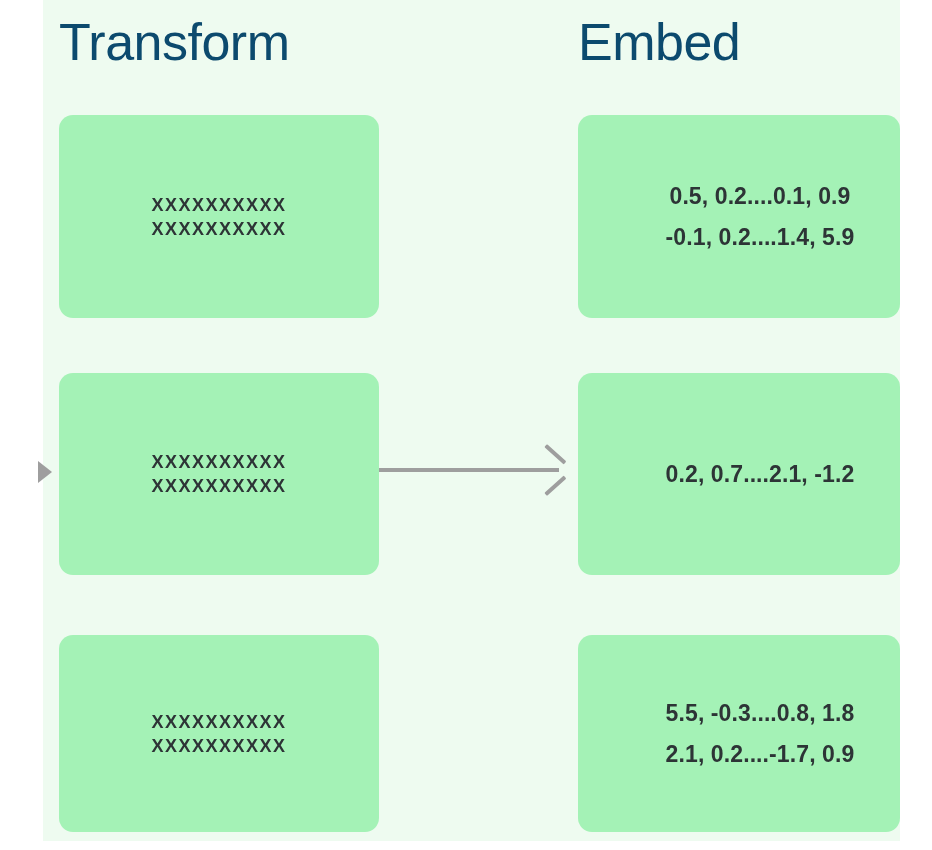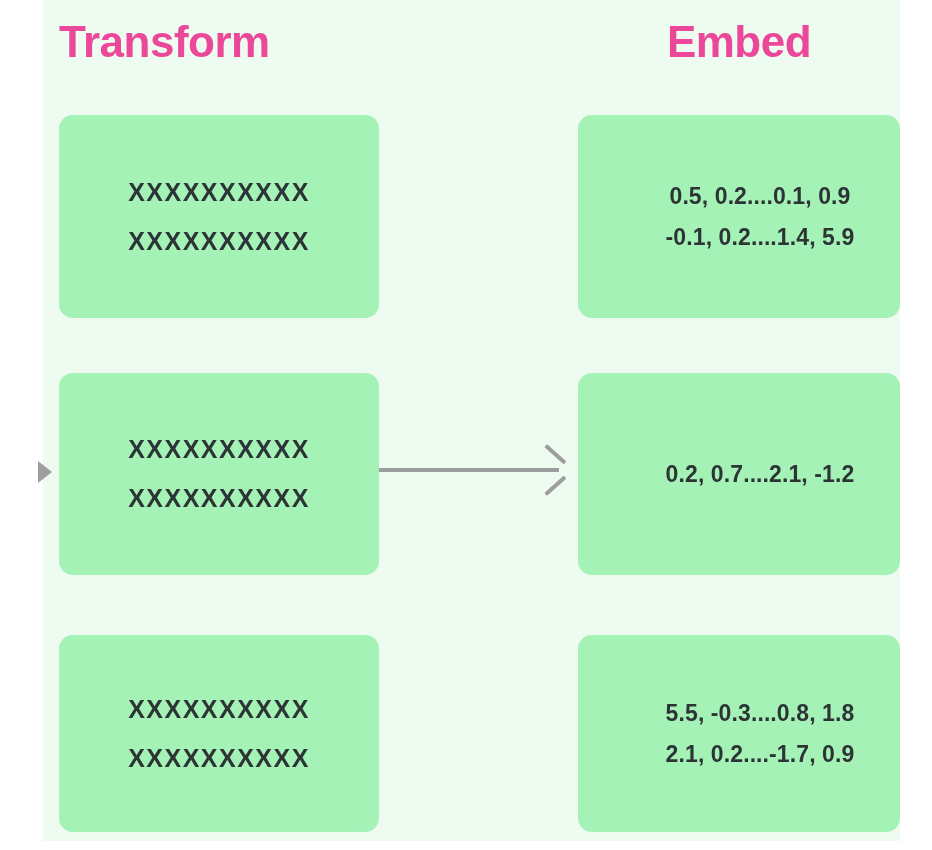--- a/index.html
+++ b/index.html
@@ -27,38 +27,38 @@
     left: 43px;
     top: 0px;
     width: 857px;
     height: 841px;
     background: #eefbf0;
   }
 
   
   .col-header {
     position: absolute;
-    font-weight: bold;
-    color: #ec4899;
-    font-size: 44px;
+    font-weight: normal;
+    color: #0c4a6e;
+    font-size: 52px;
     line-height: 56px;
     letter-spacing: -0.5px;
     white-space: nowrap;
   }
   #header-transform {
     left: 59px;
     top: 14px;
     width: 320px;
     text-align: left;
   }
   #header-embed {
     left: 578px;
     top: 14px;
     width: 322px;
-    text-align: center;
+    text-align: left;
   }
 
   
   .card {
     position: absolute;
     background: #a4f2b6;
     border-radius: 14px;
     display: flex;
     flex-direction: column;
     align-items: center;
@@ -71,24 +71,24 @@
     white-space: nowrap;
     text-align: center;
   }
 
   
   .card.left {
     left: 59px;
     width: 320px;
   }
   .card.left .card-line {
-    font-size: 25px;
+    font-size: 18px;
     letter-spacing: 1.5px;
     line-height: 1;
-    margin: 12px 0;
+    margin: 3px 0;
   }
 
   
   .card.right {
     left: 578px;
     width: 322px;
     padding-left: 42px;
   }
   .card.right .card-line {
     font-size: 23px;

